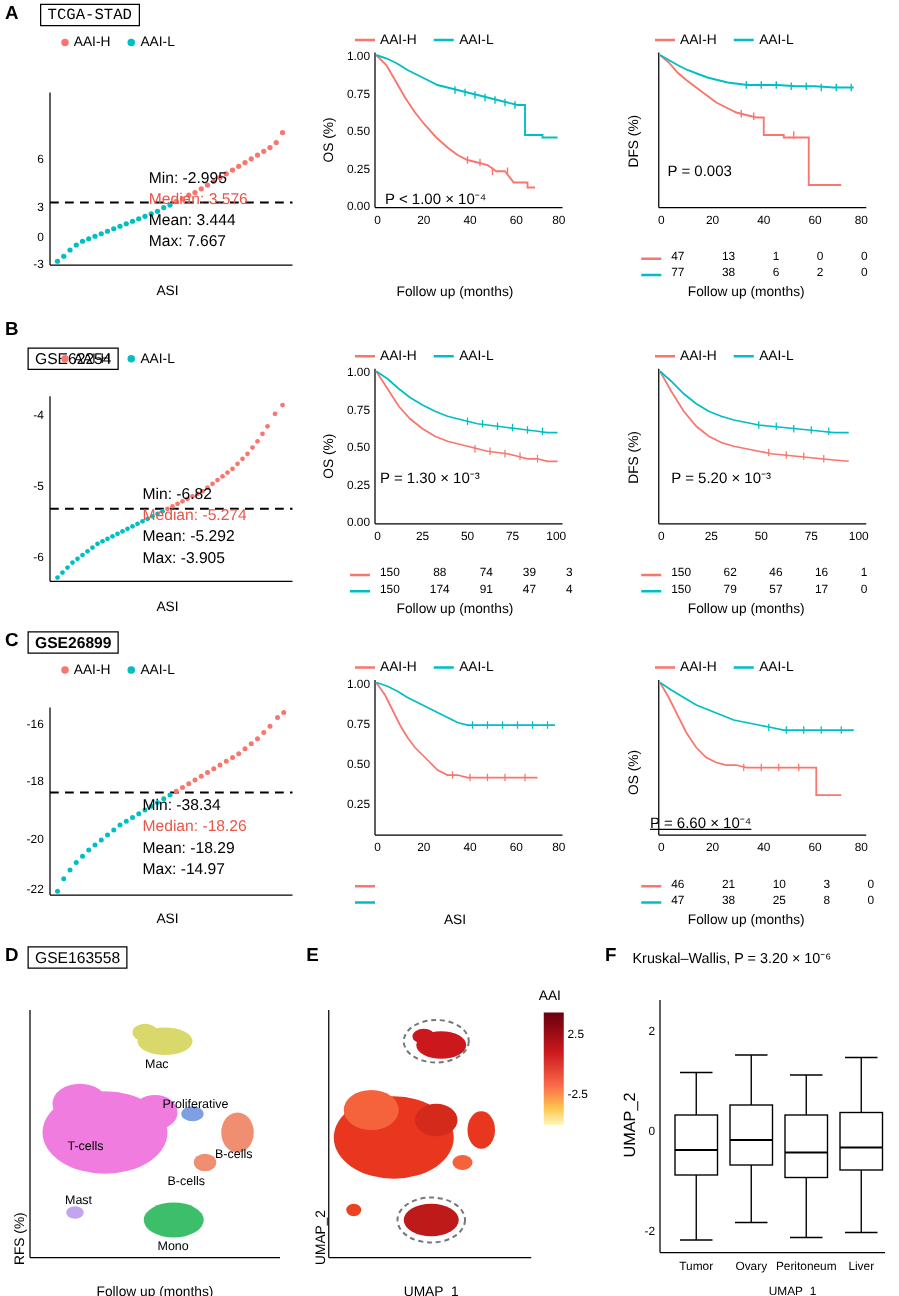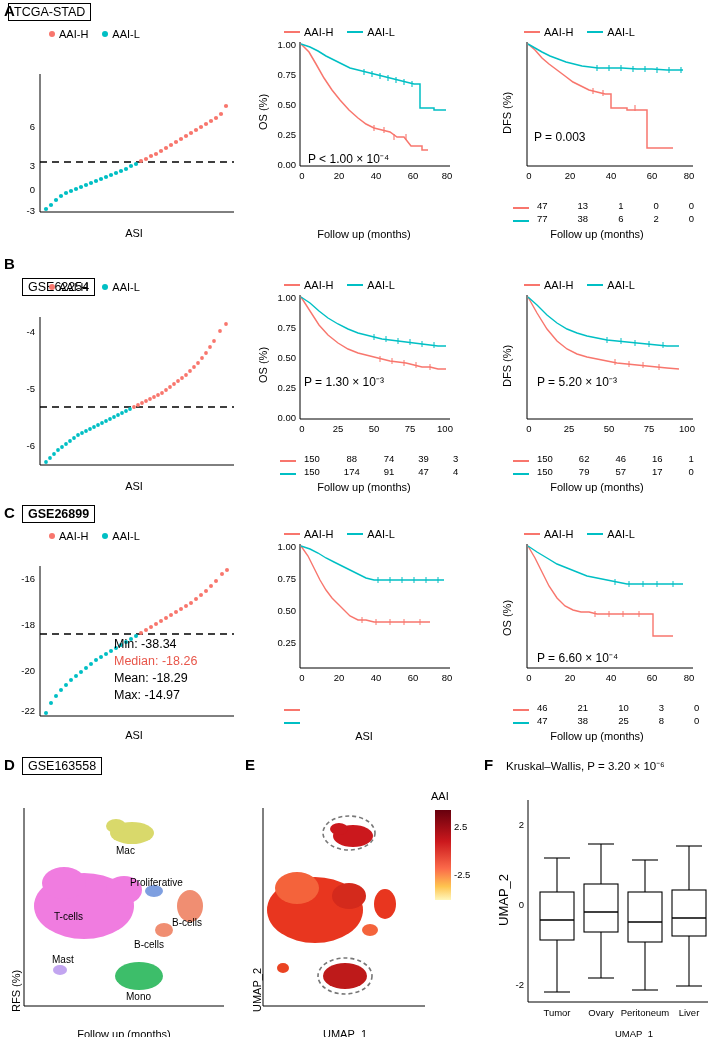--- a/index.html
+++ b/index.html
@@ -19,21 +19,21 @@
   .risk{font-size:9.5px;font-family:"Liberation Sans",sans-serif;}
   .risk td{padding:0 4px;text-align:center;}
   .pval{font-size:12px;}
   svg{display:block;}
 </style>
 </head>
 <body>
 
 <div class="panel" style="left:4px;top:2px;width:715px;height:243px;">
   <div class="plabel" style="position:absolute;left:0;top:0;">A</div>
-  <div class="boxtitle" style="position:absolute;left:4px;top:1px;">TCGA-STAD</div>
+  <div class="boxtitle" style="position:absolute;left:28px;top:1px;font-family:Liberation Mono, monospace;">TCGA-STAD</div>
 
   <div class="legend" style="position:absolute;left:45px;top:26px;">
     <div class="item">
         <span class="dotsw" style="background:#F8766D"></span>
         <span>AAI-H</span>
       </div>
     <div class="item">
         <span class="dotsw" style="background:#00BFC4"></span>
         <span>AAI-L</span>
       </div>
@@ -82,20 +82,26 @@
       <circle cx="187" cy="89" r="2.1" fill="#F8766D"></circle>
         <circle cx="192" cy="86" r="2.1" fill="#F8766D"></circle>
       <circle cx="197" cy="83" r="2.1" fill="#F8766D"></circle>
         <circle cx="202" cy="80" r="2.1" fill="#F8766D"></circle>
       <circle cx="207" cy="77" r="2.1" fill="#F8766D"></circle>
         <circle cx="212" cy="74" r="2.1" fill="#F8766D"></circle>
       <circle cx="217" cy="70" r="2.1" fill="#F8766D"></circle>
         <circle cx="222" cy="62" r="2.1" fill="#F8766D"></circle>
     </g>
   </svg>
+  <div class="stats" style="position:absolute;left:115px;top:132px;">
+    <div>Min: -2.995</div>
+    <div class="med">Median: 3.576</div>
+    <div>Mean: 3.444</div>
+    <div>Max: 7.667</div>
+  </div>
   <div class="axis-label" style="position:absolute;left:80px;top:225px;width:100px;">ASI</div>
 
   <div class="legend" style="position:absolute;left:280px;top:24px;">
     <div class="item">
         <span class="swatch" style="background:#F8766D"></span>
         <span>AAI-H</span>
       </div>
     <div class="item">
         <span class="swatch" style="background:#00BFC4"></span>
         <span>AAI-L</span>
@@ -268,20 +274,26 @@
         <circle cx="190" cy="70" r="1.9" fill="#F8766D"></circle>
       <circle cx="194" cy="66" r="1.9" fill="#F8766D"></circle>
         <circle cx="198" cy="61" r="1.9" fill="#F8766D"></circle>
       <circle cx="202" cy="56" r="1.9" fill="#F8766D"></circle>
         <circle cx="206" cy="50" r="1.9" fill="#F8766D"></circle>
       <circle cx="210" cy="44" r="1.9" fill="#F8766D"></circle>
         <circle cx="216" cy="34" r="1.9" fill="#F8766D"></circle>
       <circle cx="222" cy="27" r="1.9" fill="#F8766D"></circle>
     </g>
   </svg>
+  <div class="stats" style="position:absolute;left:110px;top:132px;">
+    <div>Min: -6.82</div>
+    <div class="med">Median: -5.274</div>
+    <div>Mean: -5.292</div>
+    <div>Max: -3.905</div>
+  </div>
   <div class="axis-label" style="position:absolute;left:80px;top:225px;width:100px;">ASI</div>
 
   <div class="legend" style="position:absolute;left:280px;top:24px;">
     <div class="item">
         <span class="swatch" style="background:#F8766D"></span>
         <span>AAI-H</span>
       </div>
     <div class="item">
         <span class="swatch" style="background:#00BFC4"></span>
         <span>AAI-L</span>
@@ -578,21 +590,21 @@
         <line x1="176" y1="41" x2="176" y2="47"></line>
       </g>
     <g stroke="#F8766D" stroke-width="1">
         <line x1="98" y1="71" x2="98" y2="77"></line>
         <line x1="112" y1="71" x2="112" y2="77"></line>
         <line x1="126" y1="71" x2="126" y2="77"></line>
         <line x1="142" y1="71" x2="142" y2="77"></line>
       </g>
   </svg>
   <div class="ylab" style="left:497px;top:132px;">OS (%)</div>
-  <div class="pval" style="position:absolute;left:533px;top:145px;">P = 6.60 × 10⁻⁴</div>
+  <div class="pval" style="position:absolute;left:516px;top:145px;text-decoration:underline;">P = 6.60 × 10⁻⁴</div>
   <table class="risk" style="position:absolute;left:505px;top:196px;">
     <tbody>
         <tr>
       <td style="padding:0 2px"><span class="swatch" style="background:#F8766D"></span></td>
       <td>46</td>
       <td style="padding-left:24px">21</td>
       <td style="padding-left:24px">10</td>
       <td style="padding-left:24px">3</td>
       <td style="padding-left:24px">0</td>
     </tr>

